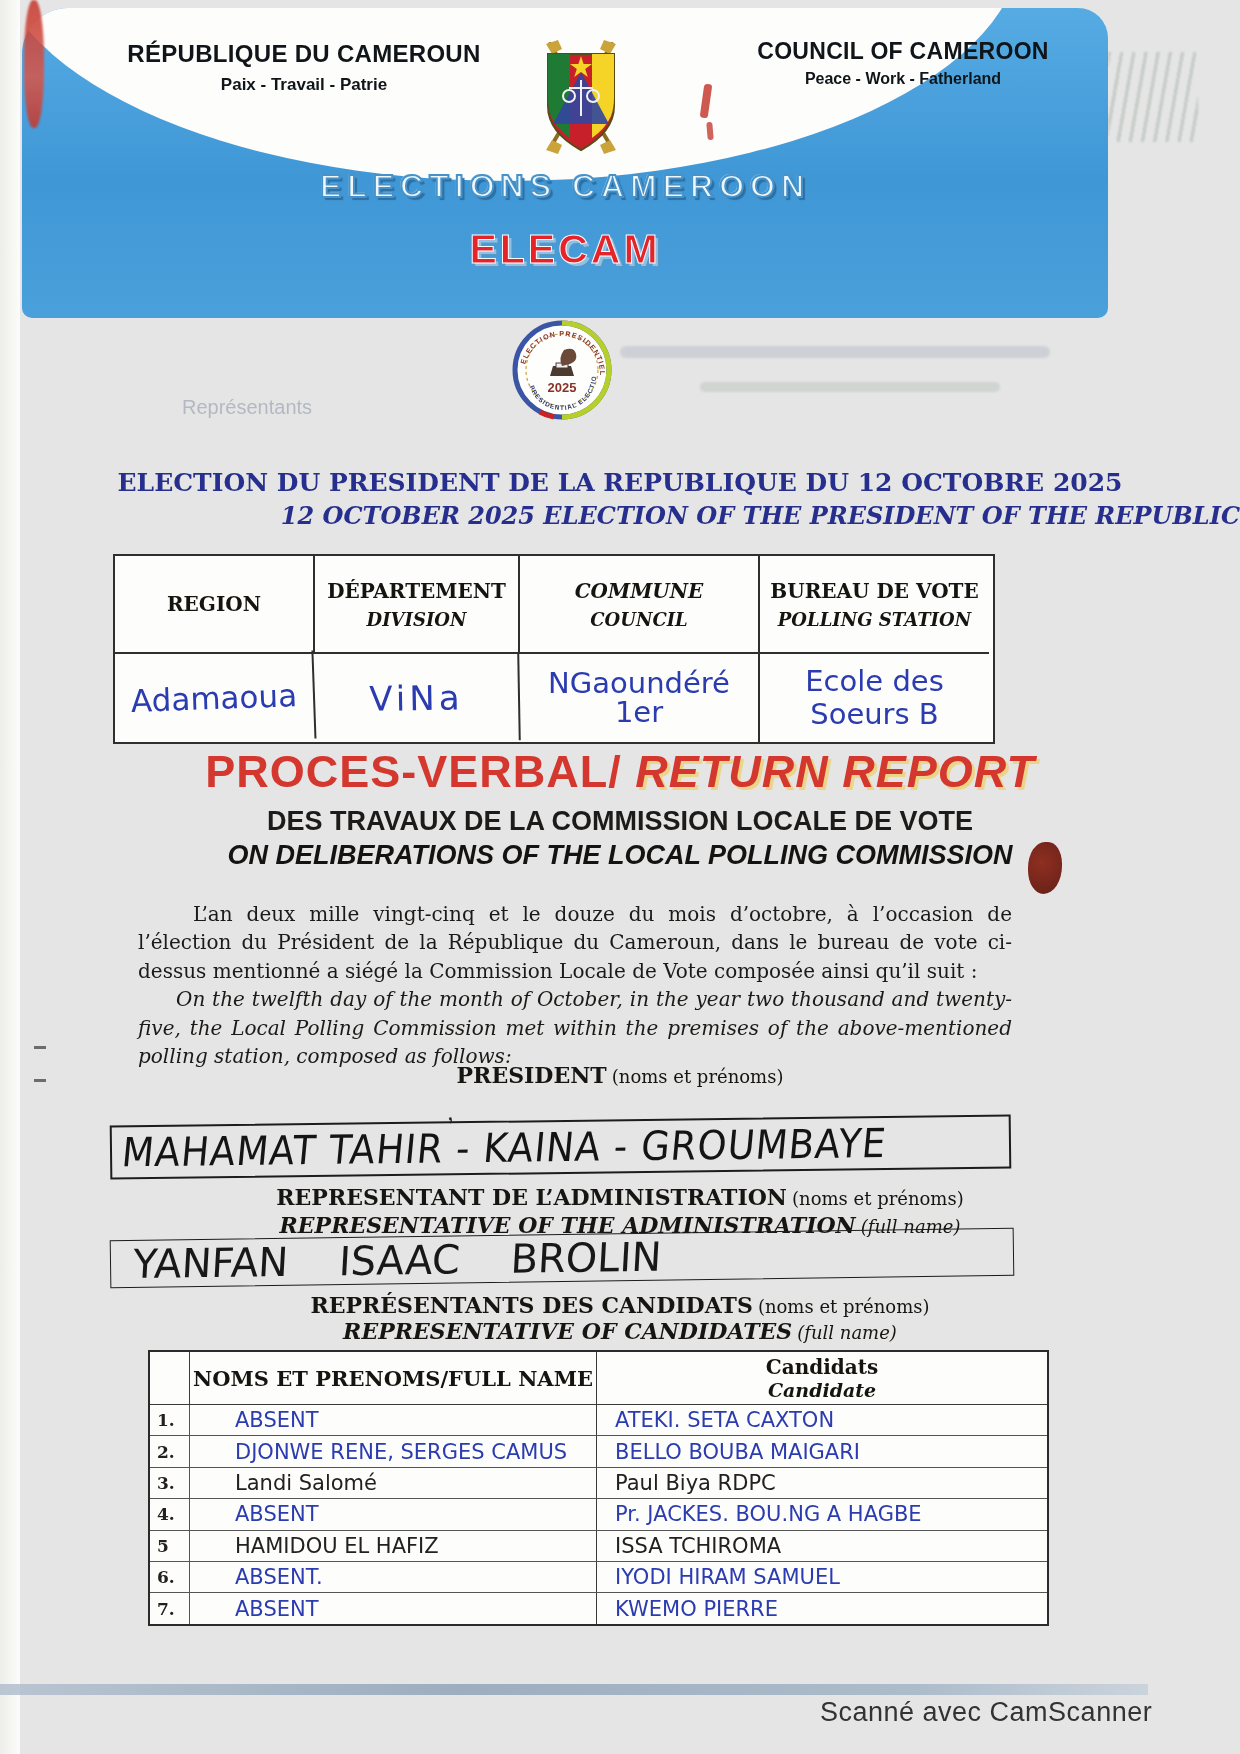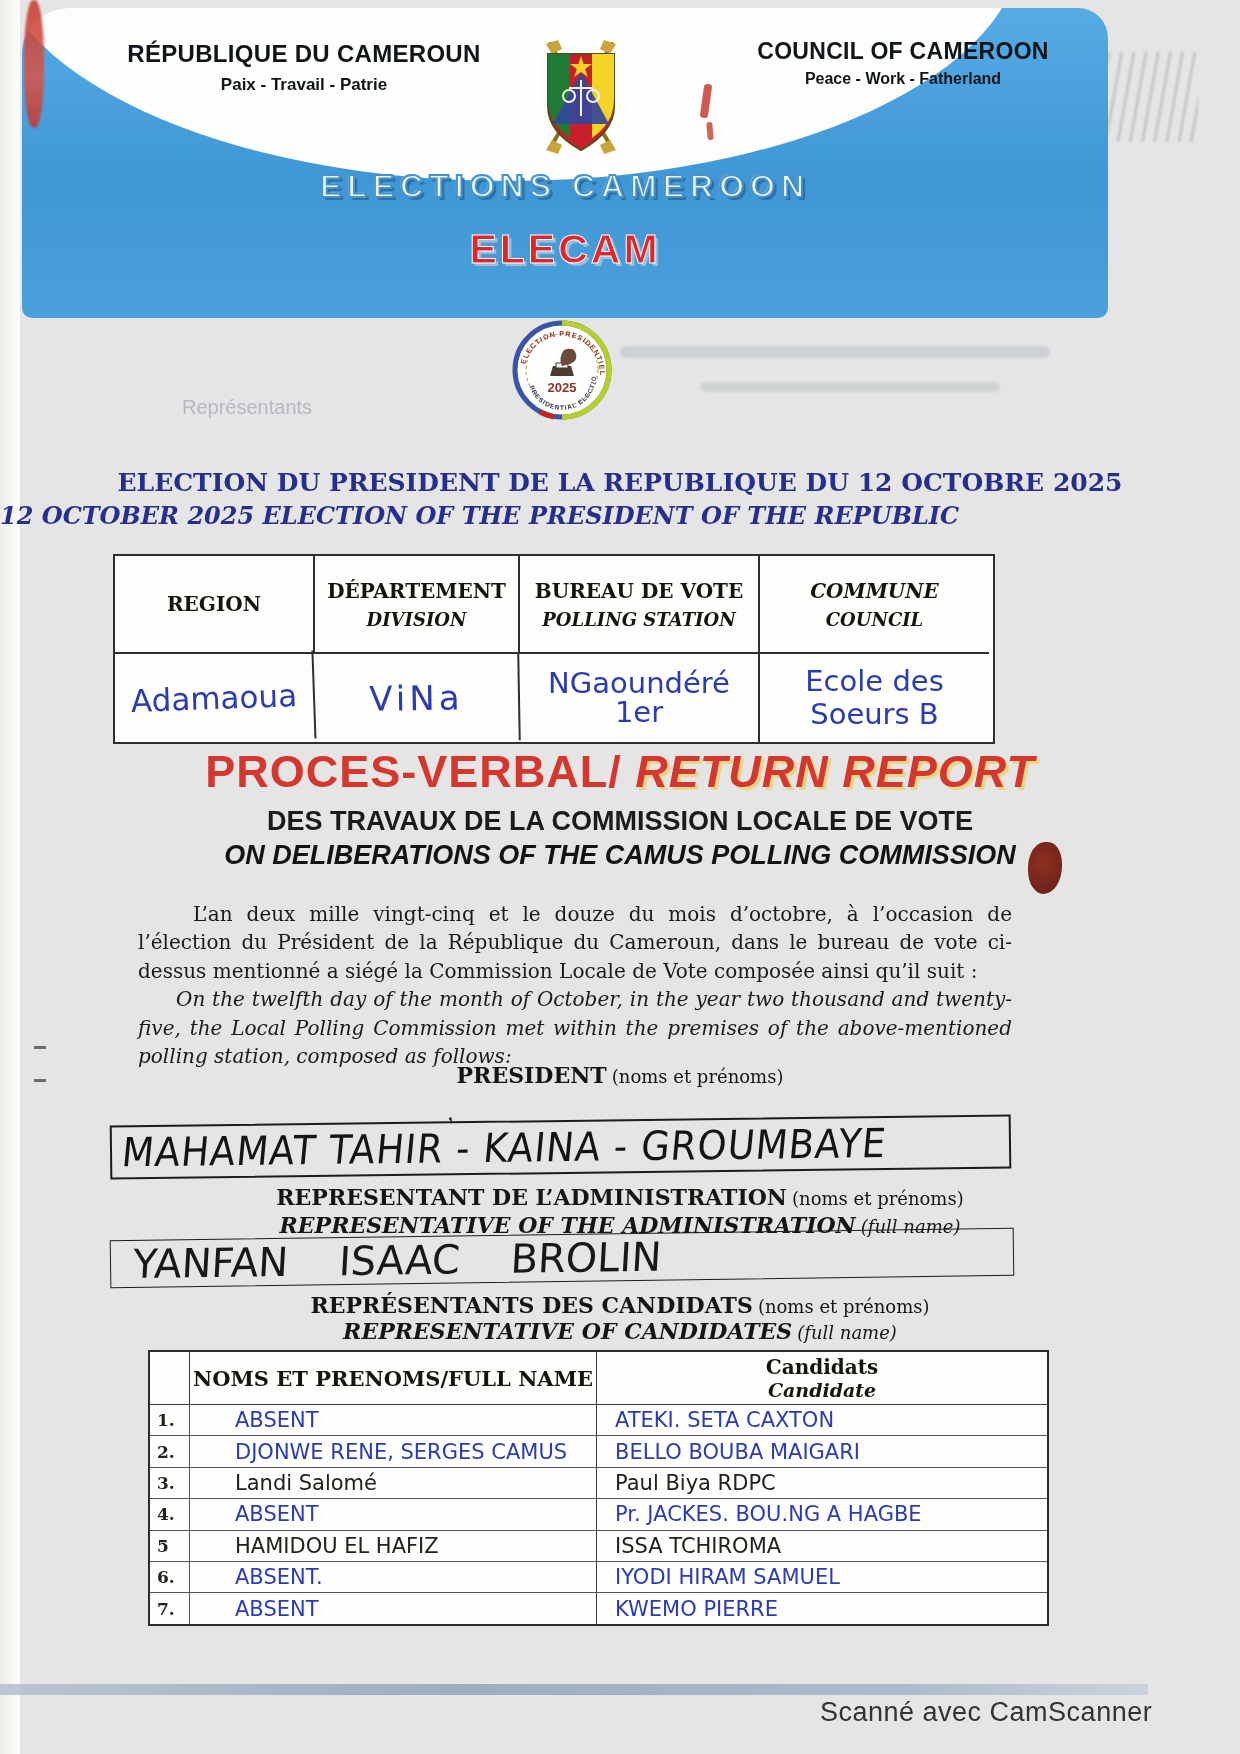--- a/index.html
+++ b/index.html
@@ -28,21 +28,21 @@
           font-weight:800;font-size:41px;letter-spacing:3px;color:#e5242a;
           -webkit-text-stroke:1px #f8f9fb;
           text-shadow:3px 3px 0 #8fc1e4,4px 4px 1px #5c97c4;}
 
   
   .seal{position:absolute;left:512px;top:320px;width:100px;height:100px;}
 
   
   .title-fr{position:absolute;left:0;right:0;top:468px;text-align:center;
             font-family:"DejaVu Serif",serif;font-weight:700;font-size:25px;color:#262f8d;}
-  .title-en{position:absolute;left:0;right:0;top:501px;text-align:left;
+  .title-en{position:absolute;left:0;right:0;top:501px;text-align:right;
             font-family:"DejaVu Serif",serif;font-weight:700;font-style:italic;
             font-size:24px;color:#262f8d;}
 
   
   .loc-table{position:absolute;left:113px;top:554px;width:878px;
              border:2.5px solid #2f2f2f;display:grid;
              grid-template-columns:200px 205px 240px 229px;grid-template-rows:98px 88px;
              background:#fdfdfb;}
   .lt-cell{border-right:2px solid #2f2f2f;display:flex;flex-direction:column;
            justify-content:center;align-items:center;gap:6px;}
@@ -231,38 +231,38 @@
 
   <div class="loc-table">
     <div class="lt-cell lt-head">
       <span class="h-fr">REGION</span>
     </div>
     <div class="lt-cell lt-head">
       <span class="h-fr">DÉPARTEMENT</span>
       <span class="h-en">DIVISION</span>
     </div>
     <div class="lt-cell lt-head">
+      <span class="h-fr it">COMMUNE</span>
+      <span class="h-en">COUNCIL</span>
+    </div>
+    <div class="lt-cell lt-head">
       <span class="h-fr">BUREAU DE VOTE</span>
       <span class="h-en">POLLING STATION</span>
-    </div>
-    <div class="lt-cell lt-head">
-      <span class="h-fr it">COMMUNE</span>
-      <span class="h-en">COUNCIL</span>
     </div>
     <div class="lt-cell lt-val hw ink-blue v-region">Adamaoua</div>
     <div class="lt-cell lt-val hw ink-blue v-division">ViNa</div>
     <div class="lt-cell lt-val hw ink-blue v-commune">NGaoundéré 1er</div>
     <div class="lt-cell lt-val hw ink-blue v-bureau">Ecole des Soeurs B</div>
   </div>
 
   <div class="pv-title">
     <span class="pv-fr">PROCES-VERBAL/</span><span class="pv-en"> RETURN REPORT</span>
   </div>
   <div class="pv-sub-fr">DES TRAVAUX DE LA COMMISSION LOCALE DE VOTE</div>
-  <div class="pv-sub-en">ON DELIBERATIONS OF THE CAMUS POLLING COMMISSION</div>
+  <div class="pv-sub-en">ON DELIBERATIONS OF THE LOCAL POLLING COMMISSION</div>
 
   <div class="bodytext">
     <p class="fr">L’an deux mille vingt-cinq et le douze du mois d’octobre, à l’occasion de l’élection du Président de la République du Cameroun, dans le bureau de vote ci-dessus mentionné a siégé la Commission Locale de Vote composée ainsi qu’il suit :</p>
     <p class="en">On the twelfth day of the month of October, in the year two thousand and twenty-five, the Local Polling Commission met within the premises of the above-mentioned polling station, composed as follows:</p>
   </div>
 
   <div class="sec-line" style="top:1062px;">
     <span class="lbl-b">PRESIDENT</span>
     <span class="lbl-n">(noms et prénoms)</span>
   </div>

